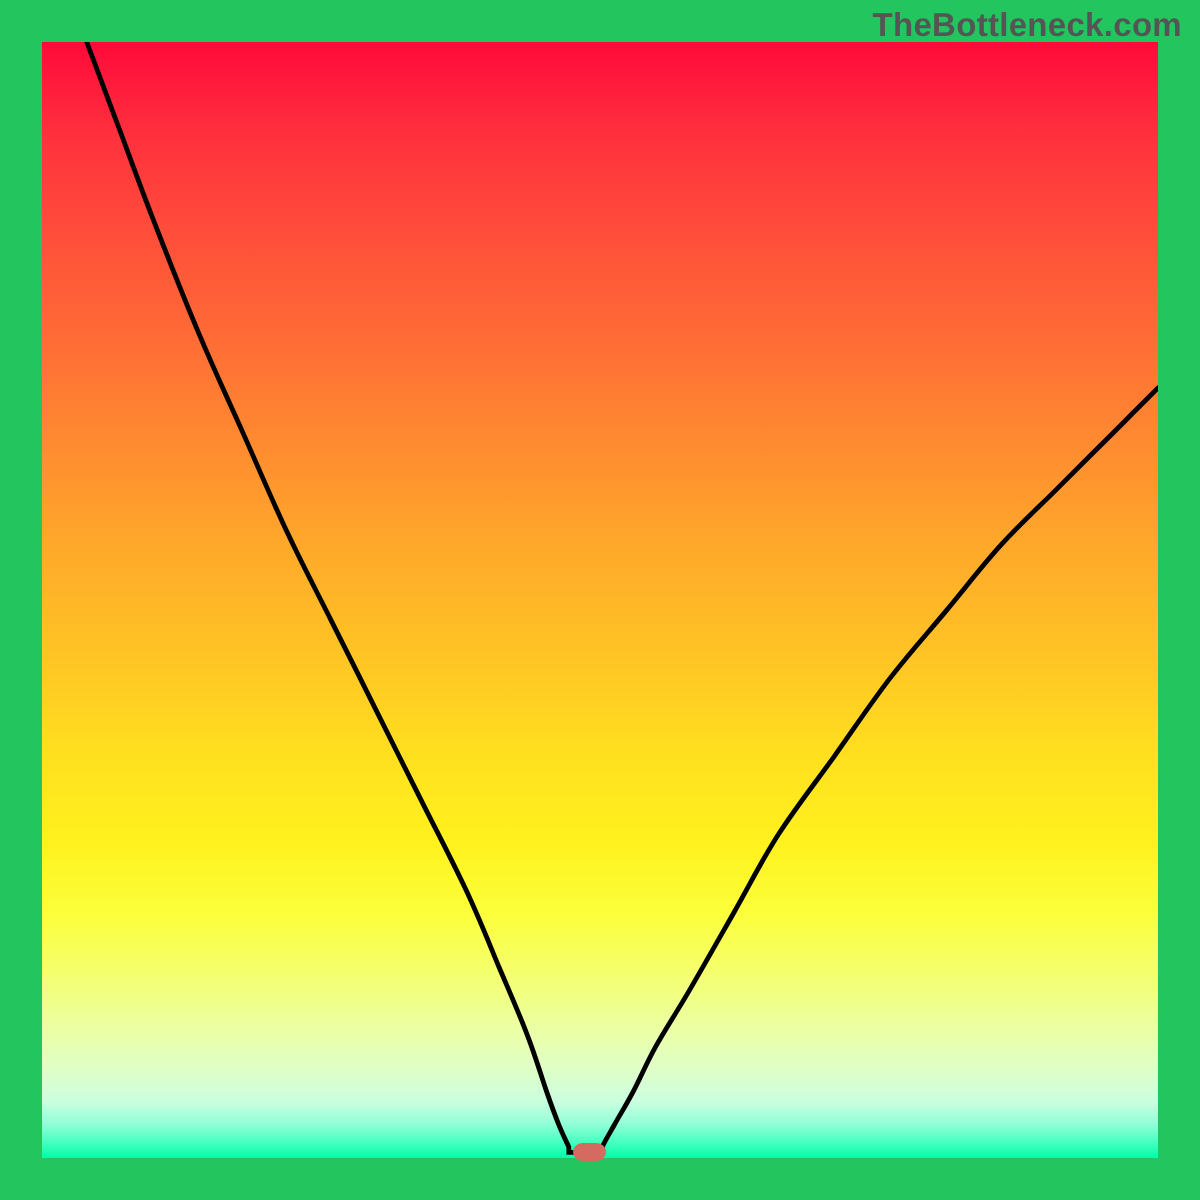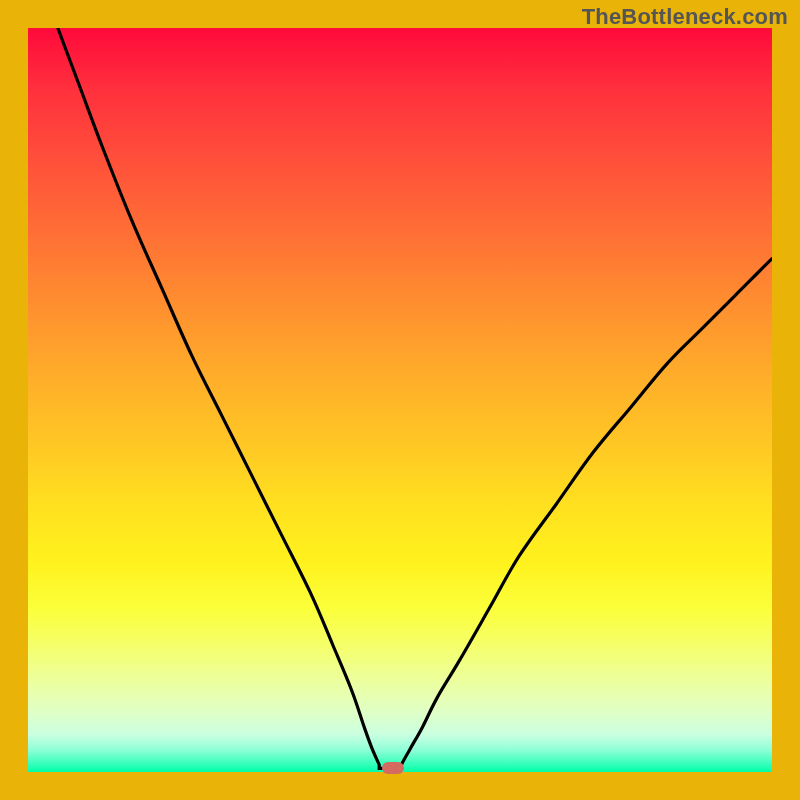--- a/index.html
+++ b/index.html
@@ -8,21 +8,21 @@
     width: 800px;
     height: 800px;
     background: #000;
     overflow: hidden;
     font-family: Arial, Helvetica, sans-serif;
   }
   .frame {
     position: relative;
     width: 800px;
     height: 800px;
-    background: #eab308;
+    background: #22c55e;
   }
   .watermark {
     position: absolute;
     top: 4px;
     right: 12px;
     color: #555;
     font-size: 22px;
     font-weight: 600;
     letter-spacing: 0.2px;
     z-index: 10;

